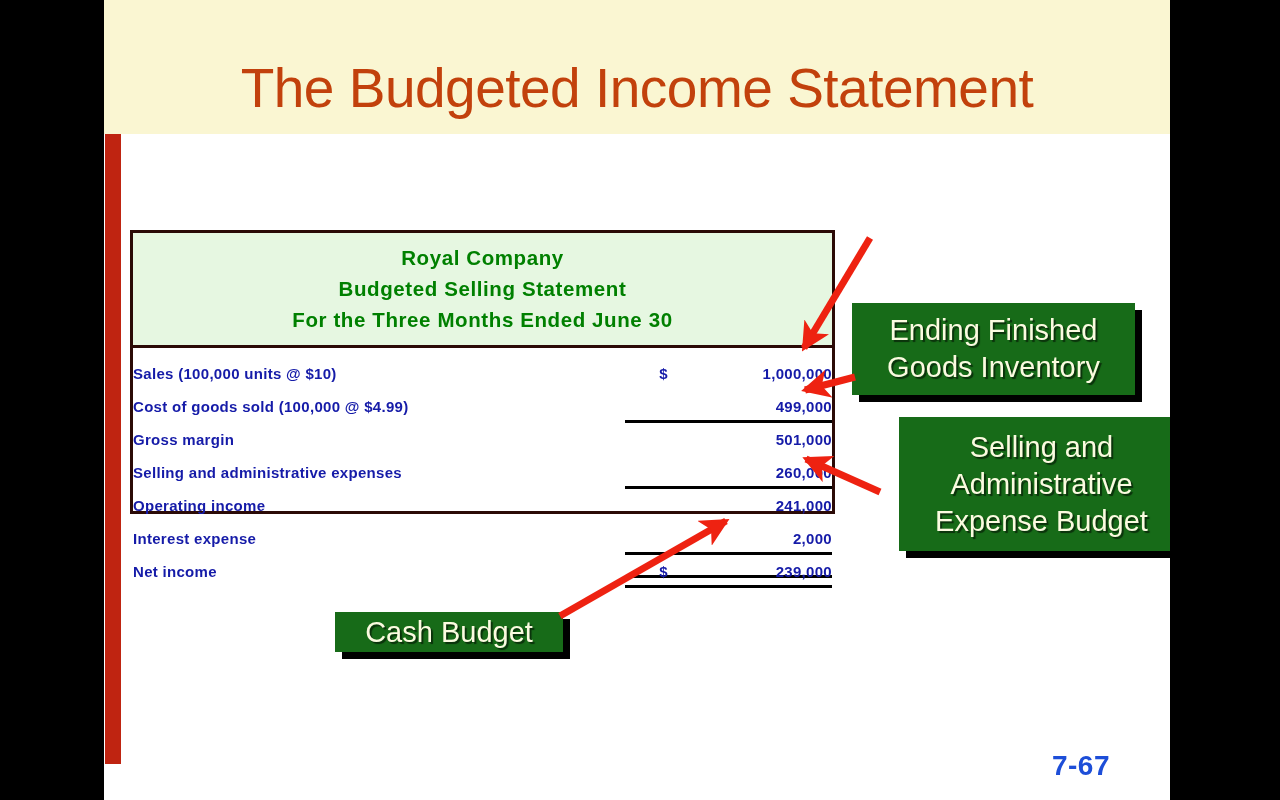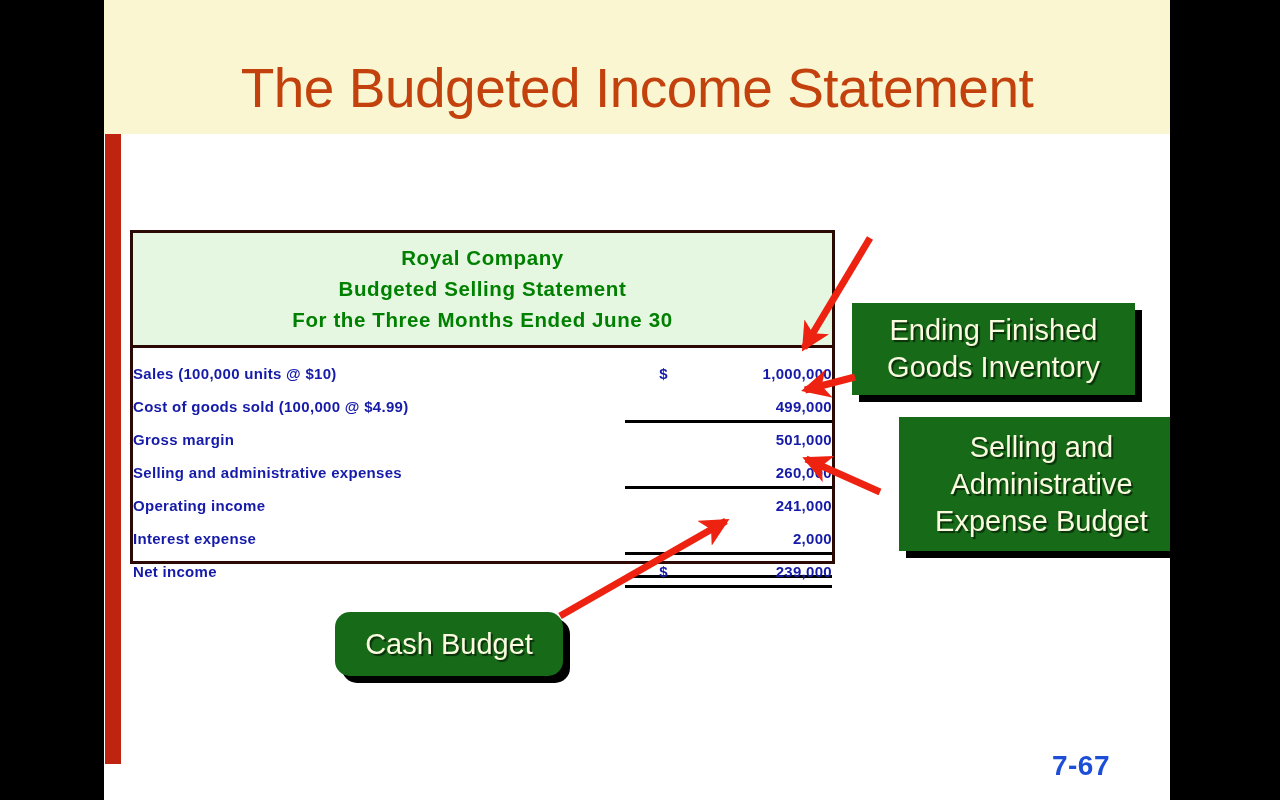--- a/index.html
+++ b/index.html
@@ -44,21 +44,21 @@
   #red-bar {
     position: absolute;
     left: 1px; top: 134px;
     width: 16px; height: 630px;
     background: #bf2411;
   }
   
   #stmt-table {
     position: absolute;
     left: 26px; top: 230px;
-    width: 705px; height: 334px;
+    width: 705px; height: 284px;
     border: 3px solid #2b0a06;
     background: #ffffff;
     box-sizing: border-box;
   }
   #stmt-header {
     background: #e6f7e1;
     border-bottom: 3px solid #2b0a06;
     padding: 9px 0 10px 0;
     text-align: center;
   }
@@ -112,21 +112,21 @@
     align-items: center;
     justify-content: center;
     box-shadow: 7px 7px 0 0 #000000;
     text-shadow: 2px 2px 1px rgba(0,0,0,0.55);
     box-sizing: border-box;
     padding: 4px 10px;
   }
   #callout-sales      { left: 761px; top: 190px; width: 235px; height: 48px; }
   #callout-fg         { left: 748px; top: 303px; width: 283px; height: 92px; }
   #callout-sga        { left: 795px; top: 417px; width: 285px; height: 134px; }
-  #callout-cash       { left: 231px; top: 612px; width: 228px; height: 64px; border-radius: 15px; }
+  #callout-cash       { left: 231px; top: 612px; width: 228px; height: 40px; }
 
   
   #arrow-layer {
     position: absolute;
     left: 0; top: 0;
     width: 1066px; height: 800px;
     pointer-events: none;
   }
   
   #page-num {

